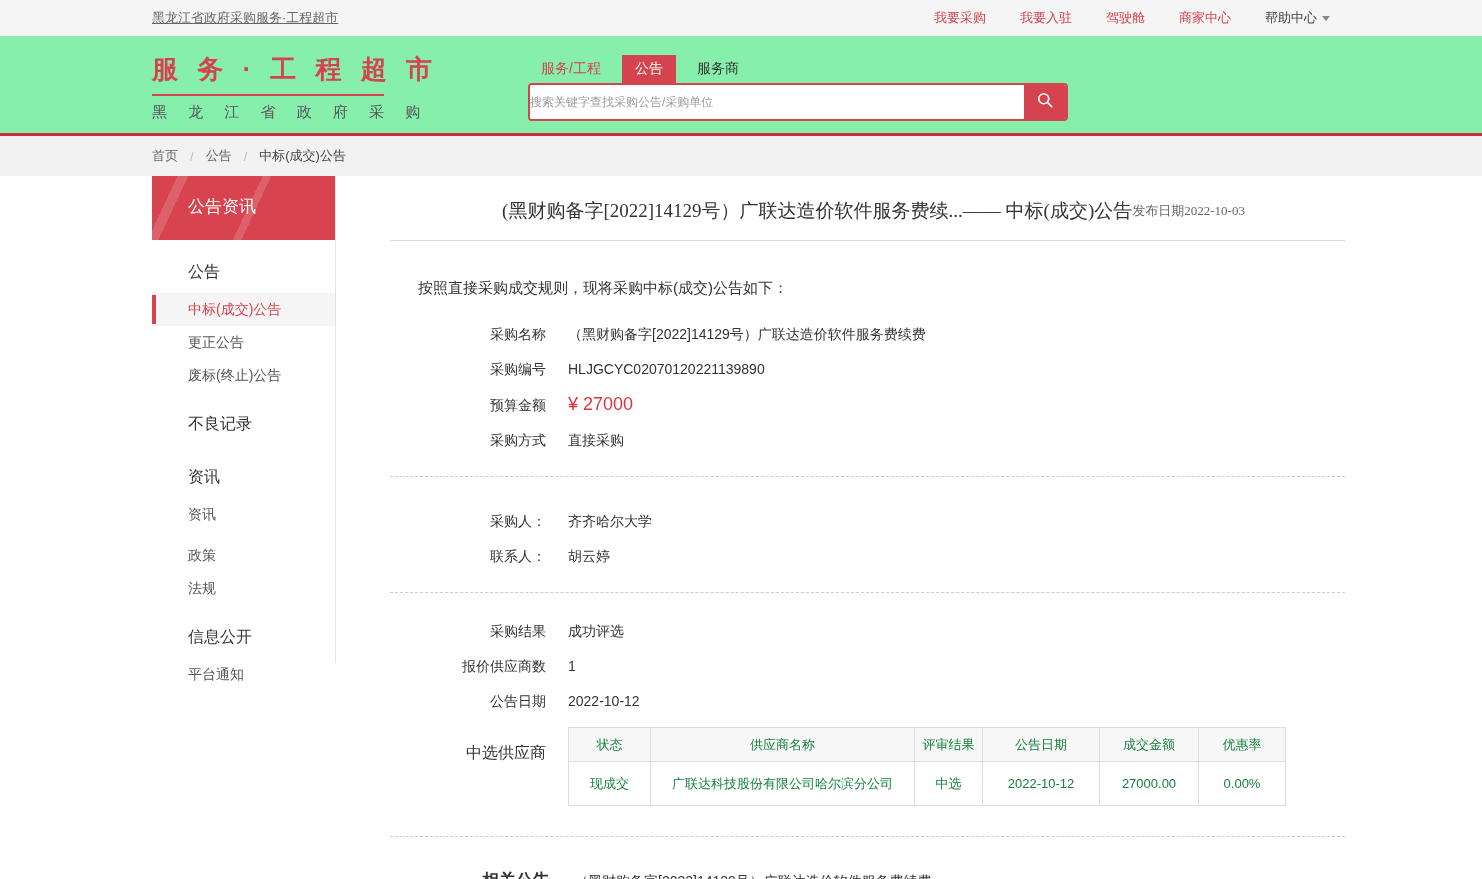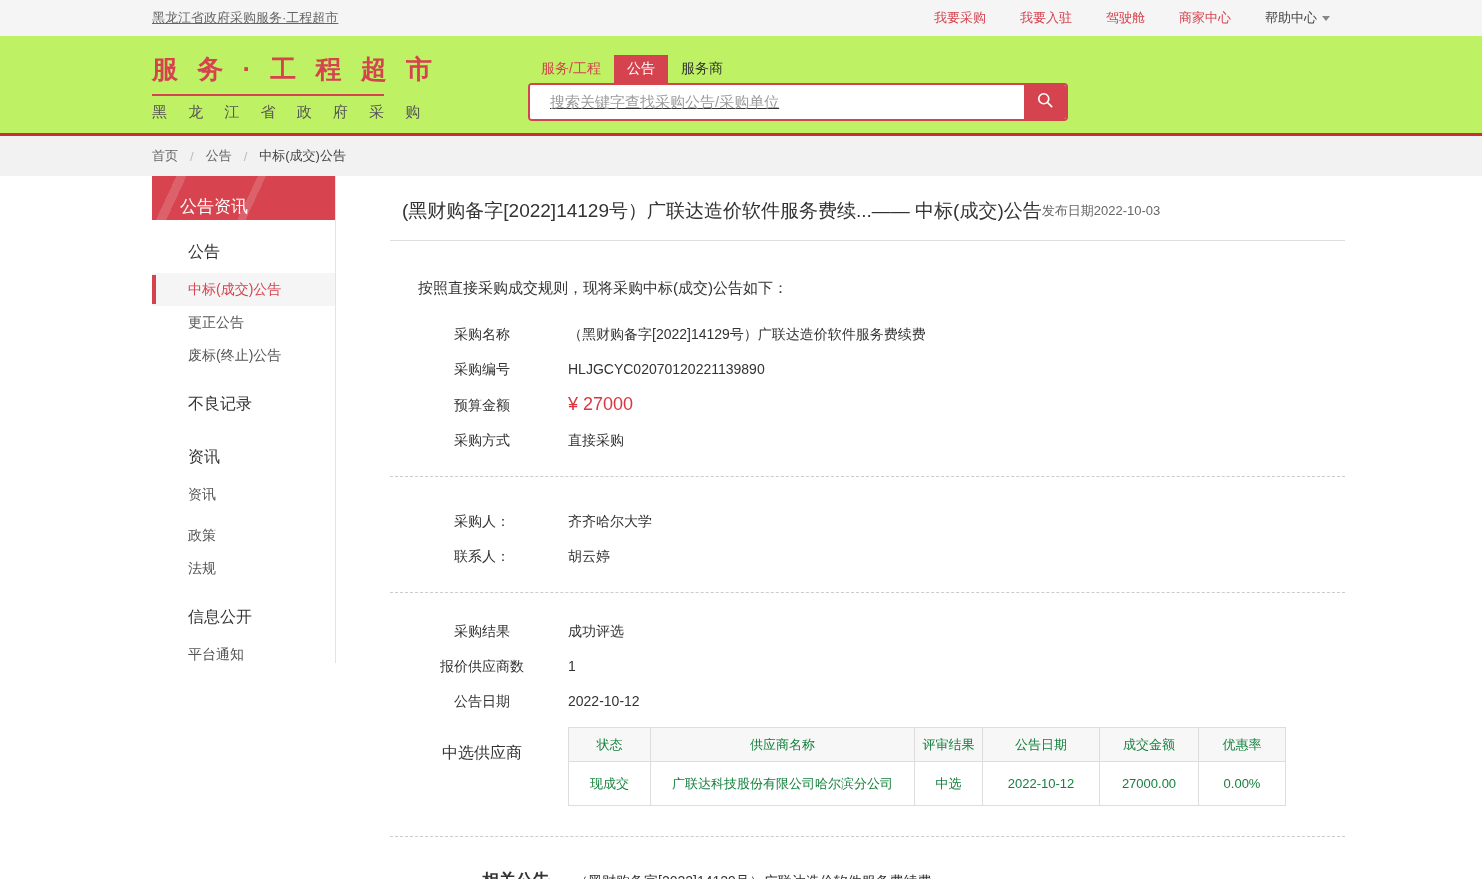--- a/index.html
+++ b/index.html
@@ -7,67 +7,67 @@
 
   
   .topbar { height:36px; background:#f5f5f5; display:flex; align-items:center; justify-content:space-between; padding:0 152px; font-size:13px; }
   .topbar-site { color:#666;text-decoration:underline; }
   .topbar-links { display:flex; align-items:center; gap:34px; }
   .topbar-link { color:#d5434f; text-decoration:none; cursor:pointer; }
   .topbar-link.dark { color:#444; display:flex; align-items:center; gap:5px; }
   .caret-down { width:0; height:0; border-left:4px solid transparent; border-right:4px solid transparent; border-top:5px solid #888; display:inline-block; }
 
   
-  .header { height:100px; background:#bef264; border-bottom:3px solid #ca2f39; display:flex; align-items:center; padding:0 152px; }
+  .header { height:100px; background:#86efac; border-bottom:3px solid #ca2f39; display:flex; align-items:center; padding:0 152px; }
   .logo { width:232px; margin-top:4px; }
   .logo-line1 { color:#d5434f; font-size:26px; font-weight:bold; letter-spacing:6px; white-space:nowrap; padding-bottom:7px; border-bottom:2px solid #d5434f; }
   .logo-line2 { color:#555; font-size:15px; letter-spacing:8.5px; white-space:nowrap; margin-top:7px; }
   .search-block { margin-left:144px; margin-top:6px; }
-  .search-tabs { display:flex; align-items:flex-end; gap:0; height:28px; font-size:14px; }
+  .search-tabs { display:flex; align-items:flex-end; gap:8px; height:28px; font-size:14px; }
   .search-tab { padding:5px 13px; cursor:pointer; color:#333; }
   .search-tab.first { color:#d5434f; }
   .search-tab.active { background:#d5434f; color:#fff; }
   .search-bar { display:flex; width:540px; height:38px; border:2px solid #d5434f; border-radius:4px; overflow:hidden; background:#fff; }
-  .search-input { flex:1; border:none; outline:none; padding:0 20px; font-size:15px; color:#333; font-family:inherit;text-decoration:underline; }
+  .search-input { flex:1; border:none; outline:none; padding:0 0; font-size:12px; color:#333; font-family:inherit; }
   .search-input::placeholder { color:#9b9b9b; }
   .search-btn { width:42px; background:#d5434f; border:none; cursor:pointer; display:flex; align-items:center; justify-content:center; }
 
   
   .breadcrumb-bar { height:40px; background:#f2f2f2; display:flex; align-items:center; padding:0 152px; font-size:13px; }
   .crumb { color:#666; cursor:pointer; }
   .crumb.current { color:#444; }
   .crumb-sep { color:#bbb; margin:0 12px; }
 
   
   .body-wrap { display:flex; padding:0 137px 0 152px; align-items:flex-start; }
 
   
   .sidebar { width:183px; flex:none; position:relative; }
   .sidebar::after { content:""; position:absolute; top:0; right:-1px; width:1px; height:487px; background:#e3e3e3; }
-  .side-header { height:44px; line-height:61px; background:#d7434e; color:#fff; font-size:17px; padding-left:28px;
+  .side-header { height:64px; line-height:61px; background:#d7434e; color:#fff; font-size:17px; padding-left:36px;
     background-image:linear-gradient(115deg, transparent 12%, rgba(255,255,255,.16) 12%, rgba(255,255,255,.16) 17%, transparent 17%, transparent 52%, rgba(255,255,255,.16) 52%, rgba(255,255,255,.16) 56%, transparent 56%); }
   .side-group { margin-top:8px; }
   .side-heading { font-size:16px; color:#333; padding:14px 0 10px 36px; cursor:pointer; }
   .side-item { font-size:14px; color:#555; line-height:33px; padding-left:36px; cursor:pointer; position:relative; }
   .side-item.active { background:#f5f5f5; color:#d5434f; }
   .side-item.active::before { content:""; position:absolute; left:0; top:2px; bottom:2px; width:4px; background:#d5434f; }
 
   
   .main { flex:1; margin-left:55px; }
-  .article-head { display:flex; justify-content:flex-start; align-items:center; padding:22px 0 16px 12px; }
+  .article-head { display:flex; justify-content:center; align-items:center; padding:22px 0 16px 12px;font-family:Liberation Serif, serif; }
   .article-title { font-size:19px; color:#333; font-weight:400; }
   .article-date { font-size:13px; color:#666; }
   .solid-divider { border-bottom:1px solid #ddd; }
   .dashed-divider { border-bottom:1px dashed #ccc; }
 
   .section1 { padding:38px 0 26px 28px; }
   .intro { font-size:15px; color:#333; margin-bottom:26px; }
   .frow { display:flex; align-items:baseline; margin-bottom:15px; font-size:14px; line-height:20px; }
   .frow:last-child { margin-bottom:0; }
-  .flabel { width:128px; flex:none; text-align:center; color:#333; }
+  .flabel { width:128px; flex:none; text-align:right; color:#333; }
   .fvalue { margin-left:22px; color:#333; }
   .fvalue.money { color:#d9363f; font-size:18px; }
 
   .section2 { padding:34px 0 26px 28px; }
   .section3 { padding:28px 0 30px 28px; }
   .section4 { padding:32px 0 20px 92px; display:flex; align-items:baseline; }
   .related-heading { font-size:17px; font-weight:bold; color:#333; }
   .related-link { font-size:14px; color:#333; margin-left:24px; cursor:pointer; }
 
   

